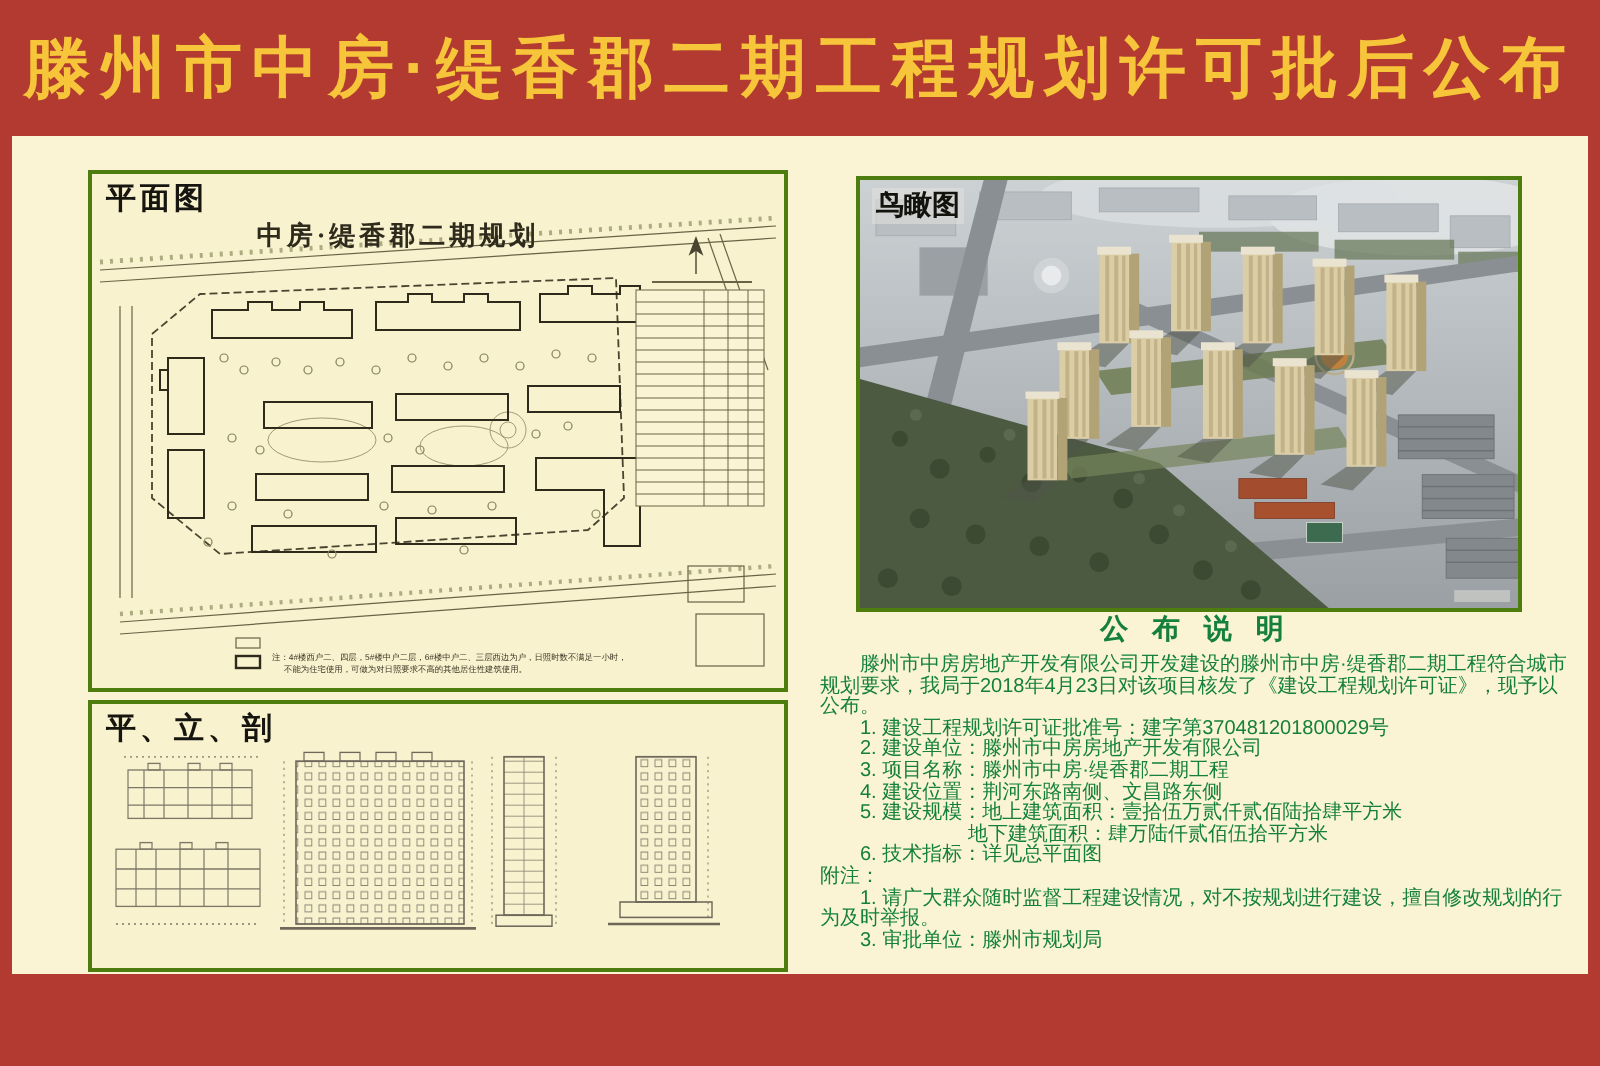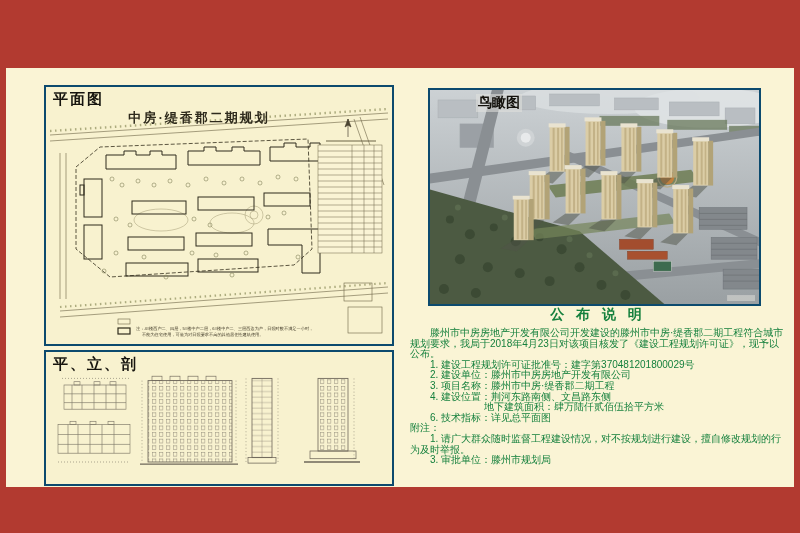--- a/index.html
+++ b/index.html
@@ -1,30 +1,30 @@
 <!DOCTYPE html>
 <html><head>
 <meta charset="utf-8">
 <style>
   html,body{margin:0;padding:0;}
   body{font-family:"Liberation Sans","DejaVu Sans",sans-serif;}
   .page{position:relative;width:800px;height:533px;background:#b23a30;overflow:hidden;}
   .banner{position:absolute;left:0;top:0;width:800px;height:68px;display:flex;align-items:center;justify-content:center;}
   .banner h1{margin:0;font-size:33px;font-weight:bold;color:#f6c53a;letter-spacing:5px;white-space:nowrap;}
   .cream{position:absolute;left:6px;right:6px;top:68px;bottom:46px;background:#faf4d5;}
-  .panel{position:absolute;border:2px solid #0c4a6e;background:#f8f2cf;box-sizing:border-box;}
+  .panel{position:absolute;border:2px solid #4d7c0f;background:#f8f2cf;box-sizing:border-box;}
   .panel-label{position:absolute;left:7px;top:3px;font-size:15px;font-weight:bold;color:#17150f;letter-spacing:2px;z-index:3;}
   .p-siteplan{left:38px;top:17px;width:350px;height:261px;}
   .p-pls{left:38px;top:282px;width:350px;height:136px;}
   .p-aerial{left:422px;top:20px;width:333px;height:218px;background:#a8adb2;}
   .plan-title{position:absolute;left:0;right:40px;top:22px;text-align:center;font-size:13px;color:#2e2a1c;
     letter-spacing:2px;font-family:"Liberation Serif","DejaVu Serif",serif;font-weight:bold;z-index:3;}
   .drawing{position:absolute;left:0;top:0;width:100%;height:100%;}
   .aerial-label{position:absolute;left:6px;top:4px;font-size:14px;font-weight:bold;color:#14120d;
-    background:rgba(225,226,222,.55);padding:0 2px;z-index:3;margin-left:40px;}
+    background:rgba(225,226,222,.55);padding:0 2px;z-index:3;}
   .announce{position:absolute;left:404px;top:238px;width:376px;color:#15803d;}
   .announce h2{margin:0 0 4px 0;text-align:center;font-size:14px;font-weight:bold;letter-spacing:4px;}
   .announce p{margin:0;font-size:10px;font-weight:normal;line-height:10.6px;}
   .indent{text-indent:2em;}
   .item{padding-left:2em;}
   .sub{padding-left:7.4em;}
   .footer{position:absolute;left:0;bottom:0;width:800px;height:46px;color:#e9bf45;font-weight:bold;font-size:13px;}
   .footer .f{position:absolute;top:14px;white-space:nowrap;}
   .f-web{left:64px;}
   .f-phone{left:424px;}
@@ -32,20 +32,23 @@
   .wm{position:absolute;right:1px;bottom:2px;width:42px;height:31px;background:#ab2418;}
   .wm .g1,.wm .g2{height:7px;margin:2px 3px 0 3px;background:#8c1c12;border-radius:1px;}
   .wm .strip{position:absolute;left:0;right:0;bottom:0;height:8px;background:#efece2;color:#a3281c;
     font-size:5px;line-height:8px;text-align:center;font-weight:bold;overflow:hidden;}
 </style>
 </head>
 <body>
 
 <div class="page">
 
+  <div class="banner">
+    <h1>滕州市中房·缇香郡二期工程规划许可批后公布</h1>
+  </div>
 
   <div class="cream">
 
     <div class="panel p-siteplan">
       <div class="panel-label">平面图</div>
       <div class="plan-title">中房·缇香郡二期规划</div>
       <svg class="drawing" viewBox="0 0 346 257" preserveAspectRatio="none">
 
         <g stroke="#6b6345" fill="none" stroke-width="0.6">
           <path d="M4,48 L342,26"></path>
@@ -332,20 +335,21 @@
       </svg>
     </div>
 
     <div class="announce">
       <h2>公 布 说 明</h2>
       <p class="indent">滕州市中房房地产开发有限公司开发建设的滕州市中房·缇香郡二期工程符合城市规划要求，我局于2018年4月23日对该项目核发了《建设工程规划许可证》，现予以公布。</p>
       <p class="item">1. 建设工程规划许可证批准号：建字第370481201800029号</p>
       <p class="item">2. 建设单位：滕州市中房房地产开发有限公司</p>
       <p class="item">3. 项目名称：滕州市中房·缇香郡二期工程</p>
       <p class="item">4. 建设位置：荆河东路南侧、文昌路东侧</p>
+      <p class="item">5. 建设规模：地上建筑面积：壹拾伍万贰仟贰佰陆拾肆平方米</p>
       <p class="sub">地下建筑面积：肆万陆仟贰佰伍拾平方米</p>
       <p class="item">6. 技术指标：详见总平面图</p>
       <p>附注：</p>
       <p class="indent">1. 请广大群众随时监督工程建设情况，对不按规划进行建设，擅自修改规划的行为及时举报。</p>
       <p class="indent">3. 审批单位：滕州市规划局</p>
     </div>
   </div>
 
 
 </div>

